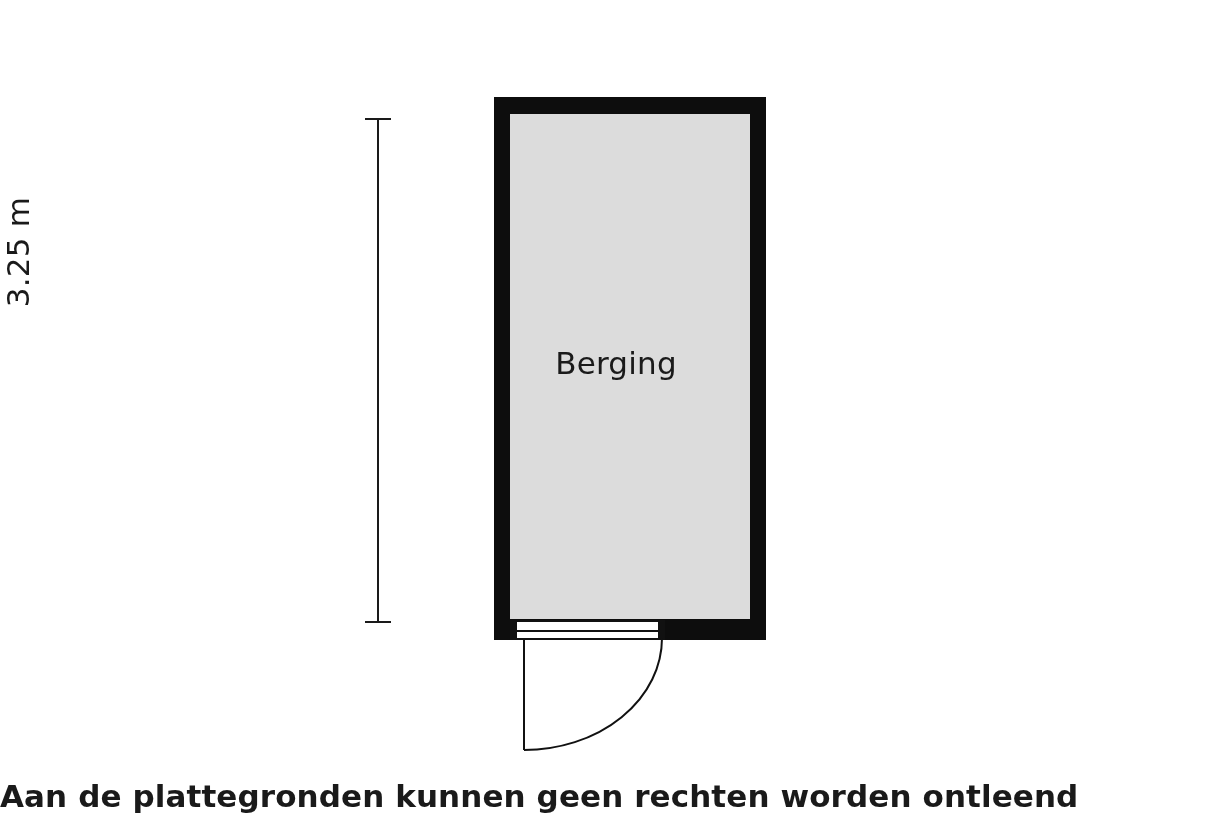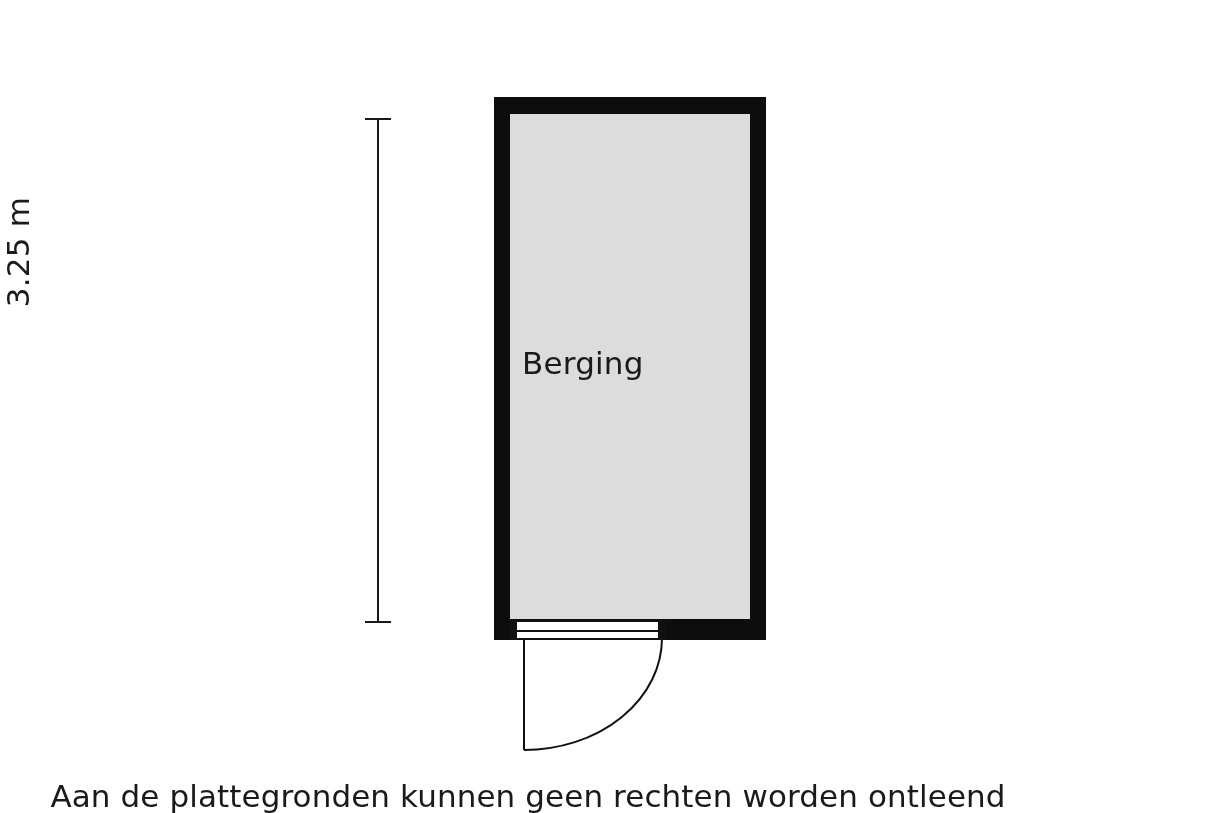--- a/index.html
+++ b/index.html
@@ -79,24 +79,24 @@
     position: absolute;
     left: 510px;
     top: 114px;
     width: 240px;
     height: 505px;
     background: #dcdcdc;
     box-sizing: border-box;
   }
   .room-label {
     position: absolute;
-    left: 522px;
+    left: 496px;
     top: 345px;
     width: 240px;
-    text-align: left;
+    text-align: center;
     font-size: 31px;
     color: #1a1a1a;
     letter-spacing: 0.2px;
   }
 
   
   .door-opening {
     position: absolute;
     left: 510px;
     top: 620px;
@@ -142,20 +142,21 @@
   .footer-note {
     position: absolute;
     left: 0;
     top: 778px;
     width: 1056px;
     text-align: center;
     font-size: 31px;
     color: #1a1a1a;
     letter-spacing: 0.1px;
     white-space: nowrap;
+    font-weight: bold;
   }
 </style>
 </head>
 <body>
 
 <div id="floorplan-stage">
 
   <div class="dim-group">
     <div class="dim-line"></div>
     <div class="dim-cap top"></div>

